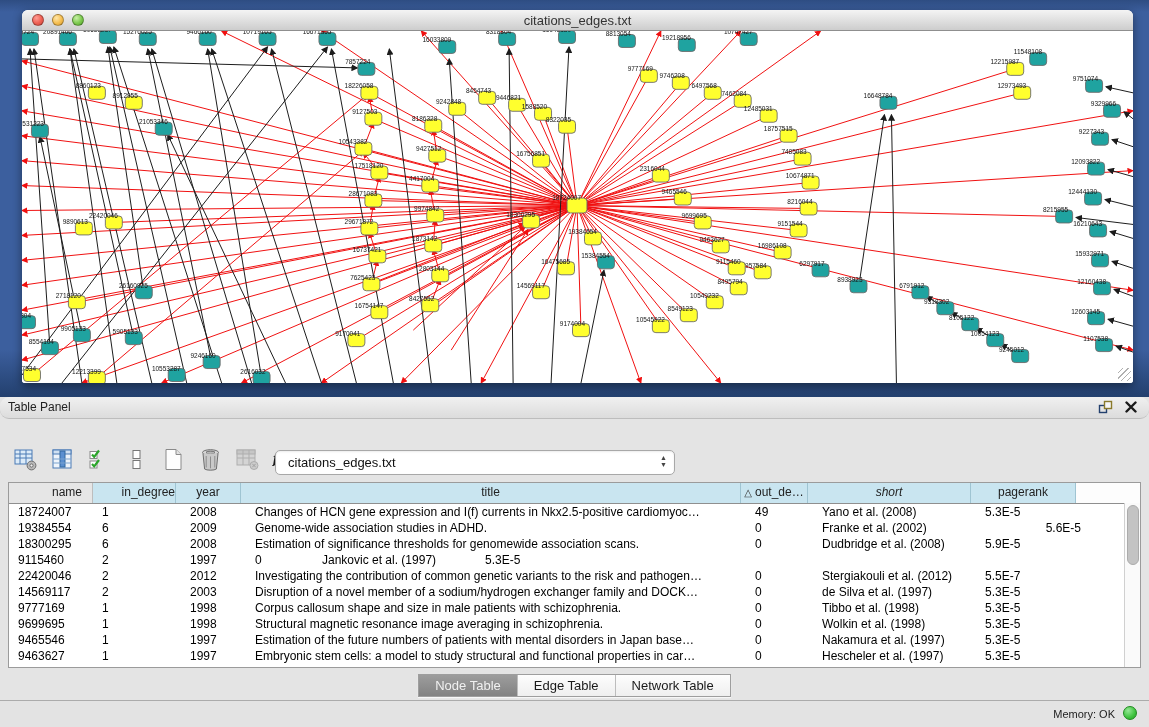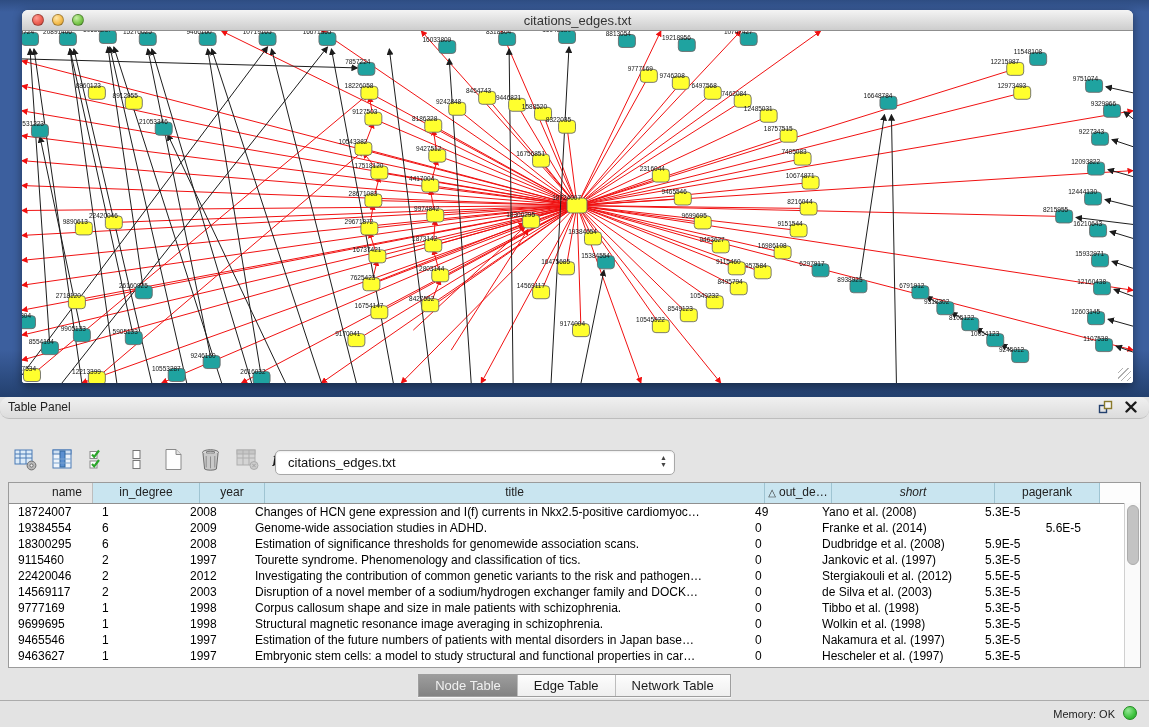--- a/index.html
+++ b/index.html
@@ -751,21 +751,21 @@
       <div class="combo-text">citations_edges.txt</div>
       <div class="combo-stepper">
         <span>▲</span>
           <span>▼</span>
       </div>
     </div>
 
     <div class="table-inset">
       <div class="thead" id="thead">
           <div class="th hdr-gray" style="width: 84px;"><span>name</span></div>
-          <div class="th hdr-blue" style="width: 107px;"><span>in_degree</span></div>
+          <div class="th hdr-blue" style="width: 83px; text-align: right;"><span>in_degree</span></div>
           <div class="th hdr-blue" style="width: 65px;"><span>year</span></div>
           <div class="th hdr-blue" style="width: 500px;"><span>title</span></div>
           <div class="th hdr-blue" style="width: 67px;"><span class="sort-tri">△</span><span>out_de…</span></div>
           <div class="th hdr-blue" style="width: 163px; font-style: italic;"><span>short</span></div>
           <div class="th hdr-blue" style="width: 105px;"><span>pagerank</span></div>
           <div class="th hdr-fill"></div>
         </div>
       <div class="tbody" id="tbody">
           <div class="tr">
             <div class="td" style="width: 84px;">18724007</div>
@@ -775,57 +775,56 @@
             <div class="td" style="width: 67px;">49</div>
             <div class="td" style="width: 163px;">Yano et al. (2008)</div>
             <div class="td" style="width: 105px;">5.3E-5</div>
           </div>
           <div class="tr">
             <div class="td" style="width: 84px;">19384554</div>
             <div class="td" style="width: 88px;">6</div>
             <div class="td" style="width: 65px;">2009</div>
             <div class="td" style="width: 500px;">Genome-wide association studies in ADHD.</div>
             <div class="td" style="width: 67px;">0</div>
-            <div class="td" style="width: 163px;">Franke et al. (2014)</div>
+            <div class="td" style="width: 163px;">Franke et al. (2002)</div>
             <div class="td" style="width: 105px; text-align: right;">5.6E-5</div>
           </div>
           <div class="tr">
             <div class="td" style="width: 84px;">18300295</div>
             <div class="td" style="width: 88px;">6</div>
             <div class="td" style="width: 65px;">2008</div>
             <div class="td" style="width: 500px;">Estimation of significance thresholds for genomewide association scans.</div>
             <div class="td" style="width: 67px;">0</div>
             <div class="td" style="width: 163px;">Dudbridge et al. (2008)</div>
             <div class="td" style="width: 105px;">5.9E-5</div>
           </div>
           <div class="tr">
             <div class="td" style="width: 84px;">9115460</div>
             <div class="td" style="width: 88px;">2</div>
             <div class="td" style="width: 65px;">1997</div>
-            <div class="td" style="width: 500px;">Tourette syndrome. Phenomenology and classification of tics.</div>
             <div class="td" style="width: 67px;">0</div>
             <div class="td" style="width: 163px;">Jankovic et al. (1997)</div>
             <div class="td" style="width: 105px;">5.3E-5</div>
           </div>
           <div class="tr">
             <div class="td" style="width: 84px;">22420046</div>
             <div class="td" style="width: 88px;">2</div>
             <div class="td" style="width: 65px;">2012</div>
             <div class="td" style="width: 500px;">Investigating the contribution of common genetic variants to the risk and pathogen…</div>
             <div class="td" style="width: 67px;">0</div>
             <div class="td" style="width: 163px;">Stergiakouli et al. (2012)</div>
-            <div class="td" style="width: 105px;">5.5E-5</div>
+            <div class="td" style="width: 105px;">5.5E-7</div>
           </div>
           <div class="tr">
             <div class="td" style="width: 84px;">14569117</div>
             <div class="td" style="width: 88px;">2</div>
             <div class="td" style="width: 65px;">2003</div>
             <div class="td" style="width: 500px;">Disruption of a novel member of a sodium/hydrogen exchanger family and DOCK…</div>
             <div class="td" style="width: 67px;">0</div>
-            <div class="td" style="width: 163px;">de Silva et al. (2003)</div>
+            <div class="td" style="width: 163px;">de Silva et al. (1997)</div>
             <div class="td" style="width: 105px;">5.3E-5</div>
           </div>
           <div class="tr">
             <div class="td" style="width: 84px;">9777169</div>
             <div class="td" style="width: 88px;">1</div>
             <div class="td" style="width: 65px;">1998</div>
             <div class="td" style="width: 500px;">Corpus callosum shape and size in male patients with schizophrenia.</div>
             <div class="td" style="width: 67px;">0</div>
             <div class="td" style="width: 163px;">Tibbo et al. (1998)</div>
             <div class="td" style="width: 105px;">5.3E-5</div>

